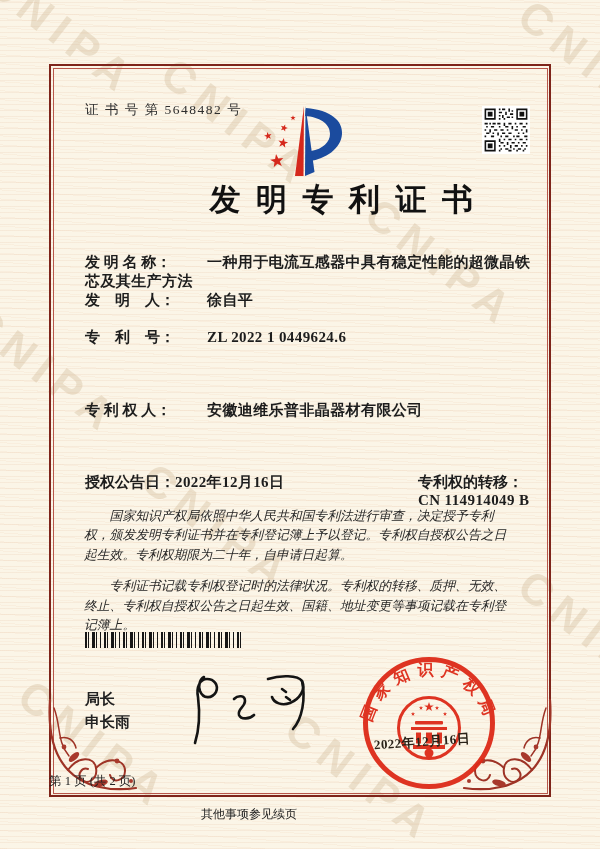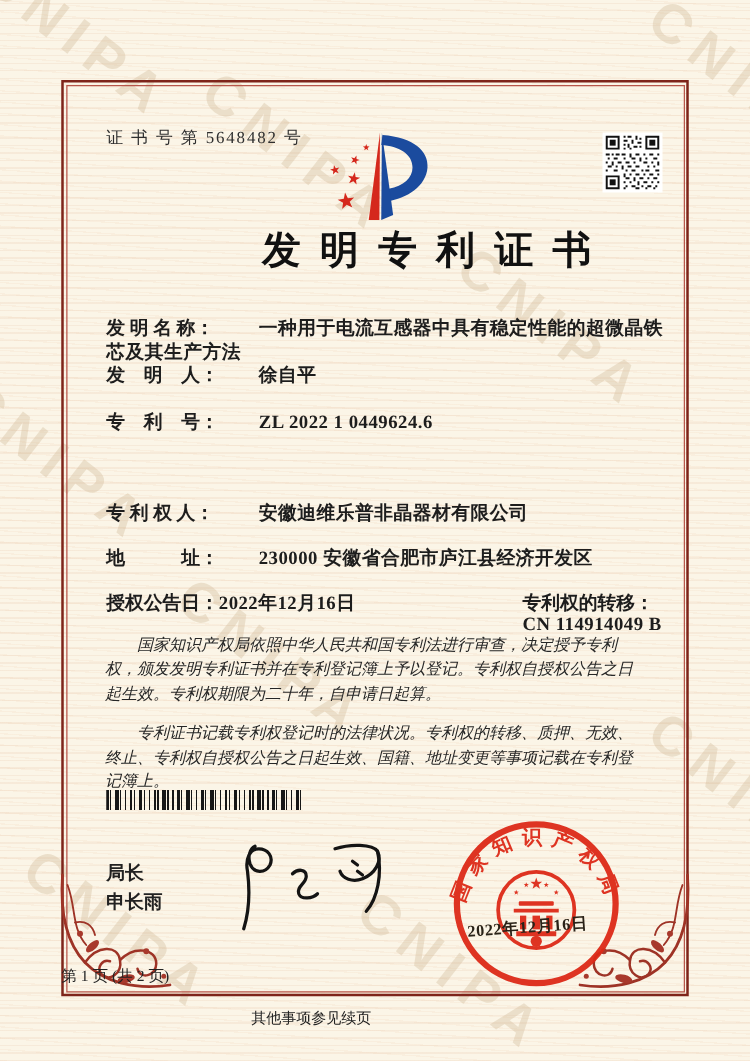--- a/index.html
+++ b/index.html
@@ -145,23 +145,20 @@
   </div>
   <div class="row" style="top:291px">
     <span class="lbl">发　明　人：</span><span class="val">徐自平</span>
   </div>
   <div class="row" style="top:328px">
     <span class="lbl">专　利　号：</span><span class="val">ZL 2022 1 0449624.6</span>
   </div>
   <div class="row" style="top:401px">
     <span class="lbl">专 利 权 人：</span><span class="val">安徽迪维乐普非晶器材有限公司</span>
   </div>
-  <div class="row" style="top:437px">
-    <span class="lbl">地　　　址：</span><span class="val">230000 安徽省合肥市庐江县经济开发区</span>
-  </div>
   <div class="row" style="top:473px">
     <span class="lbl" style="min-width:0">授权公告日：</span><span class="val">2022年12月16日</span>
     <span class="row2cell">
       <span>专利权的转移：</span><span class="val">CN 114914049 B</span>
     </span>
   </div>
 
   <div class="paras">
     <p>国家知识产权局依照中华人民共和国专利法进行审查，决定授予专利权，颁发发明专利证书并在专利登记簿上予以登记。专利权自授权公告之日起生效。专利权期限为二十年，自申请日起算。</p>
     <p>专利证书记载专利权登记时的法律状况。专利权的转移、质押、无效、终止、专利权自授权公告之日起生效、国籍、地址变更等事项记载在专利登记簿上。</p>

